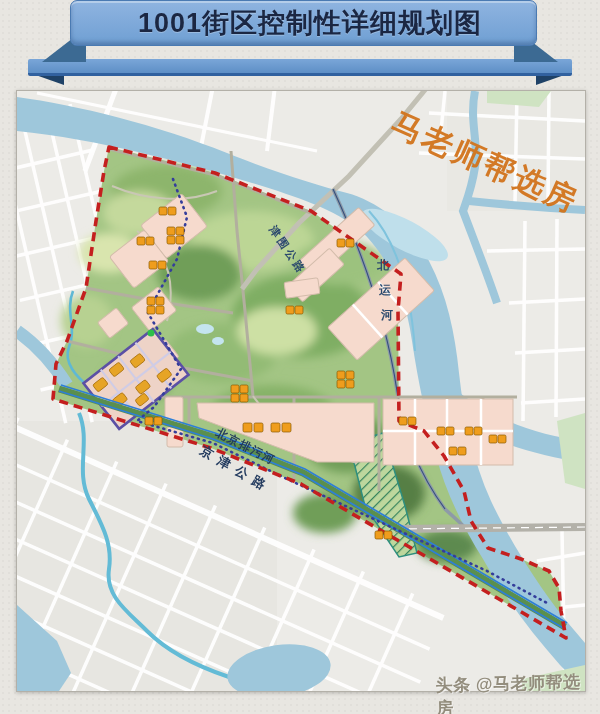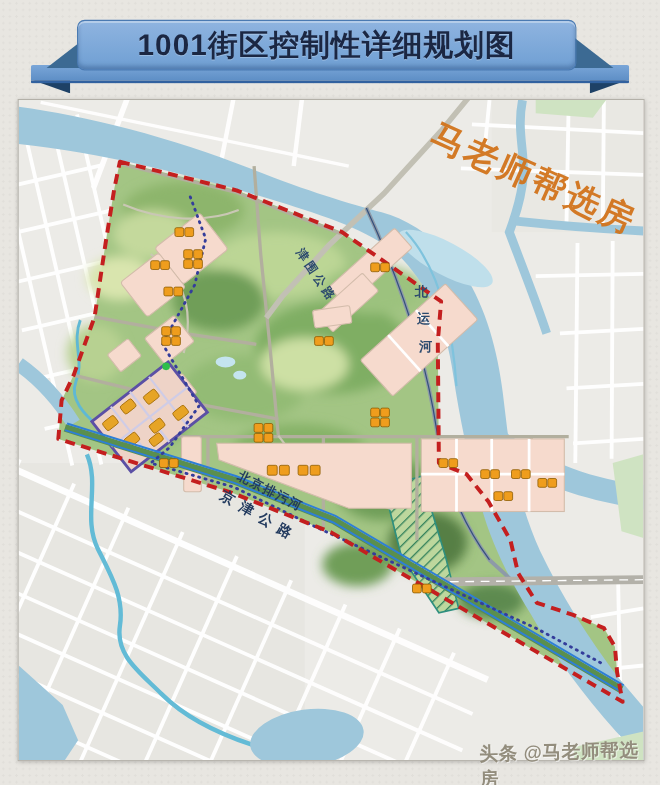--- a/index.html
+++ b/index.html
@@ -19,25 +19,25 @@
     background:linear-gradient(#7aa6d8,#5e8fc6);
     border-bottom:3px solid #31619f;border-radius:2px;
   }
   .banner .wedge{position:absolute;width:34px;height:12px;background:#1e4166;top:73px;}
   .banner .wedge.l{left:30px;clip-path:polygon(0 0,100% 0,100% 100%);}
   .banner .wedge.r{right:30px;clip-path:polygon(0 0,100% 0,0 100%);}
   .banner .wing{position:absolute;top:28px;width:44px;height:34px;background:#3c6a93;}
   .banner .wing.l{left:42px;clip-path:polygon(100% 0,100% 100%,0 100%);}
   .banner .wing.r{right:42px;clip-path:polygon(0 0,100% 100%,0 100%);}
   .banner .ribbon{
-    position:absolute;left:70px;top:18px;width:452px;height:44px;
+    position:absolute;left:70px;top:0;width:452px;height:44px;
     background:linear-gradient(#8fb4e0,#6f9fd3);
     border:1px solid #4a7ab2;border-radius:7px;
     box-shadow:inset 0 2px 0 rgba(255,255,255,.35), inset 0 -3px 4px rgba(30,60,110,.35);
-    display:flex;align-items:center;justify-content:center;
+    display:flex;align-items:center;justify-content:center;padding-left:13px;
   }
   .banner .ribbon .t{
     font-size:27px;font-weight:bold;color:#1b2743;letter-spacing:1px;
     text-shadow:0 1px 0 rgba(255,255,255,.25);
   }
   
   .map-panel{
     position:absolute;left:16px;top:90px;width:568px;height:600px;
     background:#ecebe7;border:1px solid #b3b0a8;
     box-shadow:0 1px 4px rgba(0,0,0,.22);

